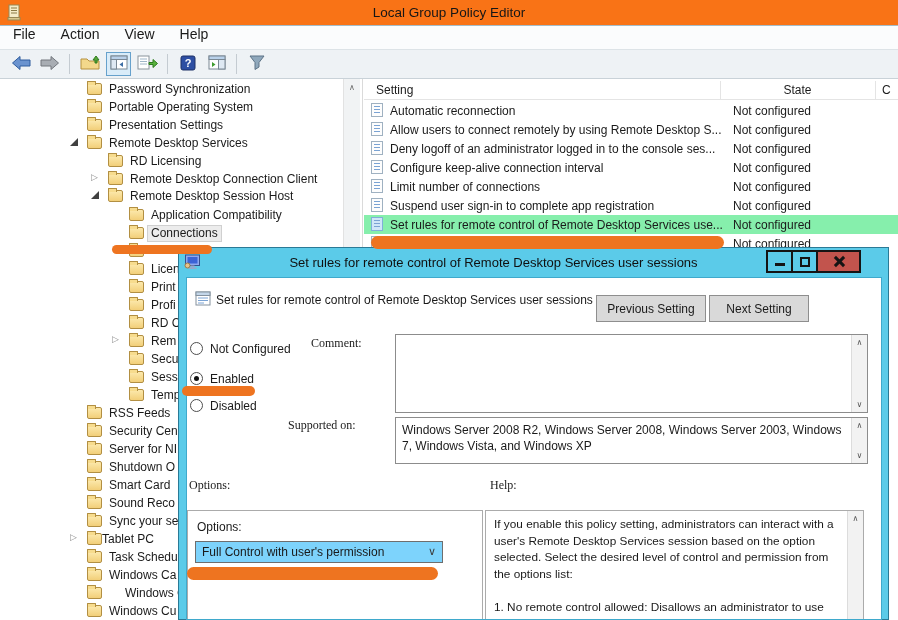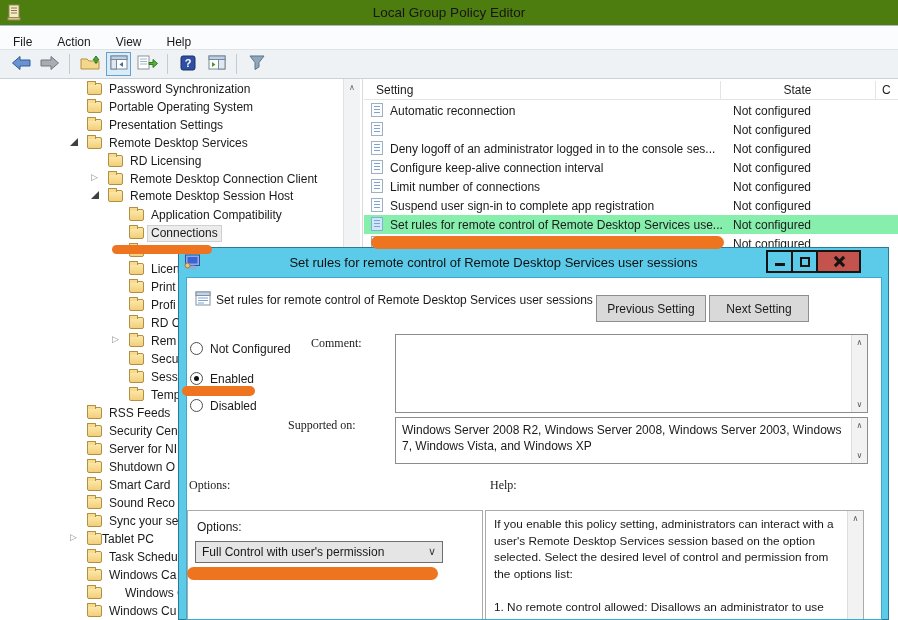--- a/index.html
+++ b/index.html
@@ -3,26 +3,26 @@
 <meta charset="utf-8">
 <style>
   * { box-sizing: border-box; margin: 0; padding: 0; }
   html,body { width:898px; height:620px; }
   body {
     position:relative; overflow:hidden; background:#fff; color:#1a1a1a;
     font-family:"Liberation Sans", sans-serif; font-size:12px;
   }
   
   .titlebar { position:absolute; left:0; top:0; width:898px; height:26px;
-    background:#4d7c0f; border-bottom:1px solid #a5bcc8;
+    background:#f97316; border-bottom:1px solid #a5bcc8;
     display:flex; align-items:center; justify-content:center; }
   .app-icon { position:absolute; left:7px; top:4px; }
   .win-title { font-size:13.5px; color:#161616; }
   .menubar { position:absolute; left:0; top:26px; width:898px; height:23px;
-    background:#fbfcfd; display:flex; align-items:flex-end; padding-left:13px; gap:25px; font-size:12px; }
+    background:#fbfcfd; display:flex; align-items:flex-start; padding-left:13px; gap:25px; font-size:14px; }
   .toolbar { position:absolute; left:0; top:49px; width:898px; height:30px;
     background:#eef2f5; border-top:1px solid #dde3e7; border-bottom:1px solid #c9d2d8;
     display:flex; align-items:center; padding-left:8px; gap:4px; }
   .tbtn { width:25px; height:24px; display:flex; align-items:center; justify-content:center; border:1px solid transparent; }
   .tbtn.selected { background:#d9ecf9; border:1px solid #66a1cc; }
   .tsep { width:1px; height:20px; background:#c4cbd1; margin:0 3px; }
   
   .tree-pane { position:absolute; left:0; top:79px; width:343px; height:541px; background:#fff; overflow:hidden; }
   .tree-row { position:absolute; left:0; width:343px; height:18px; }
   .tree-arrow { position:absolute; top:4px; }
@@ -80,21 +80,21 @@
   .radio-circle.on::after { content:""; position:absolute; left:3px; top:3px; width:5px; height:5px; background:#111; border-radius:50%; }
   .fld-label { position:absolute;font-family:Liberation Serif, serif; }
   .box { position:absolute; background:#fff; border:1px solid #8c8c8c; }
   .vscroll { position:absolute; top:0; right:0; bottom:0; width:16px; background:#f2f2f2; border-left:1px solid #dcdcdc; }
   .sc-arrow { position:absolute; left:0; width:15px; height:15px; display:flex; align-items:center; justify-content:center; font-size:8px; color:#555; }
   .sc-arrow.up { top:0; } .sc-arrow.dn { bottom:0; }
   .supported-text { position:absolute; left:6px; top:4px; right:20px; line-height:16px; }
   .group-box { position:absolute; border:1px solid #ababab; background:#fff; }
   .og-label { position:absolute; left:9px; top:9px; }
   .dropdown { position:absolute; left:7px; top:30px; width:248px; height:22px; border:1px solid #6e6e6e;
-    background:#e5e5e5; display:flex; align-items:center; padding:0 22px 0 6px; white-space:nowrap; }
+    background:#7dd3fc; display:flex; align-items:center; padding:0 22px 0 6px; white-space:nowrap; }
   .dd-chevron { position:absolute; right:6px; top:3px; font-size:11px; color:#3c3c3c; }
   .help-text { position:absolute; left:8px; top:5px; right:22px; font-size:11.8px; line-height:16.5px; white-space:pre-wrap; }
   
   .ann { position:absolute; z-index:60; background:#ee7420; }
 </style>
 </head>
 <body>
 
 <div class="titlebar">
   <span class="app-icon">
@@ -315,20 +315,21 @@
     <span class="lh-sep" style="left:511px;"></span>
   </div>
   <div id="list-rows">
       <div class="list-row" style="top: 22px;">
         <span class="row-icon"></span>
         <span class="row-setting">Automatic reconnection</span>
         <span class="row-state">Not configured</span>
       </div>
       <div class="list-row" style="top: 41px;">
         <span class="row-icon"></span>
+        <span class="row-setting">Allow users to connect remotely by using Remote Desktop S...</span>
         <span class="row-state">Not configured</span>
       </div>
       <div class="list-row" style="top: 60px;">
         <span class="row-icon"></span>
         <span class="row-setting">Deny logoff of an administrator logged in to the console ses...</span>
         <span class="row-state">Not configured</span>
       </div>
       <div class="list-row" style="top: 79px;">
         <span class="row-icon"></span>
         <span class="row-setting">Configure keep-alive connection interval</span>

